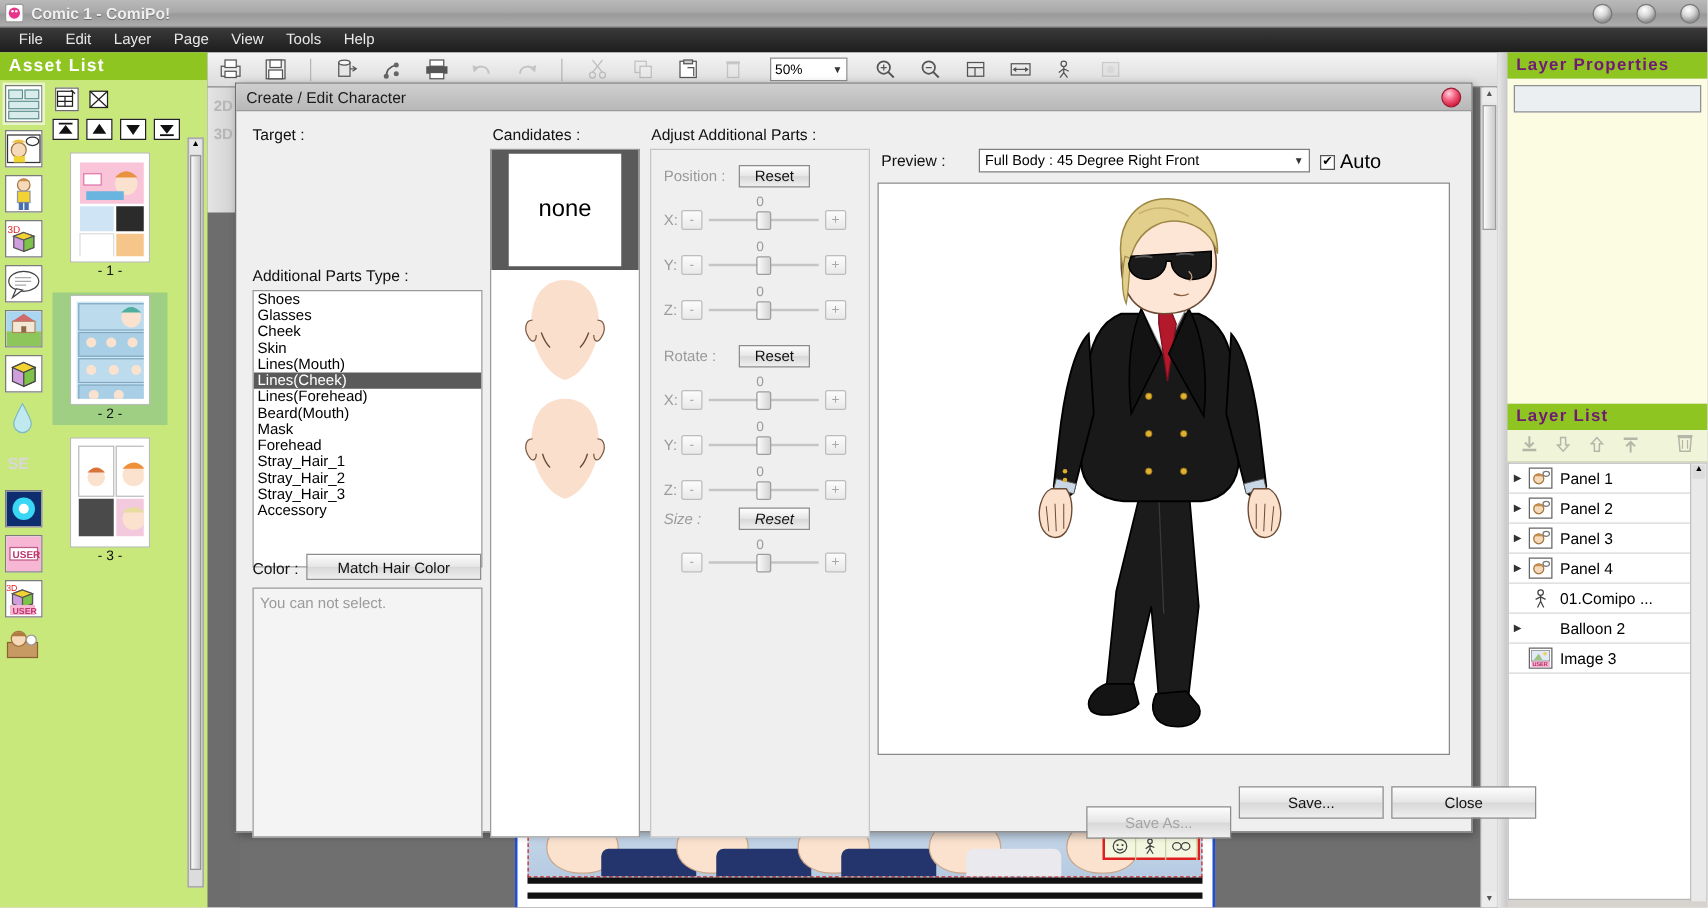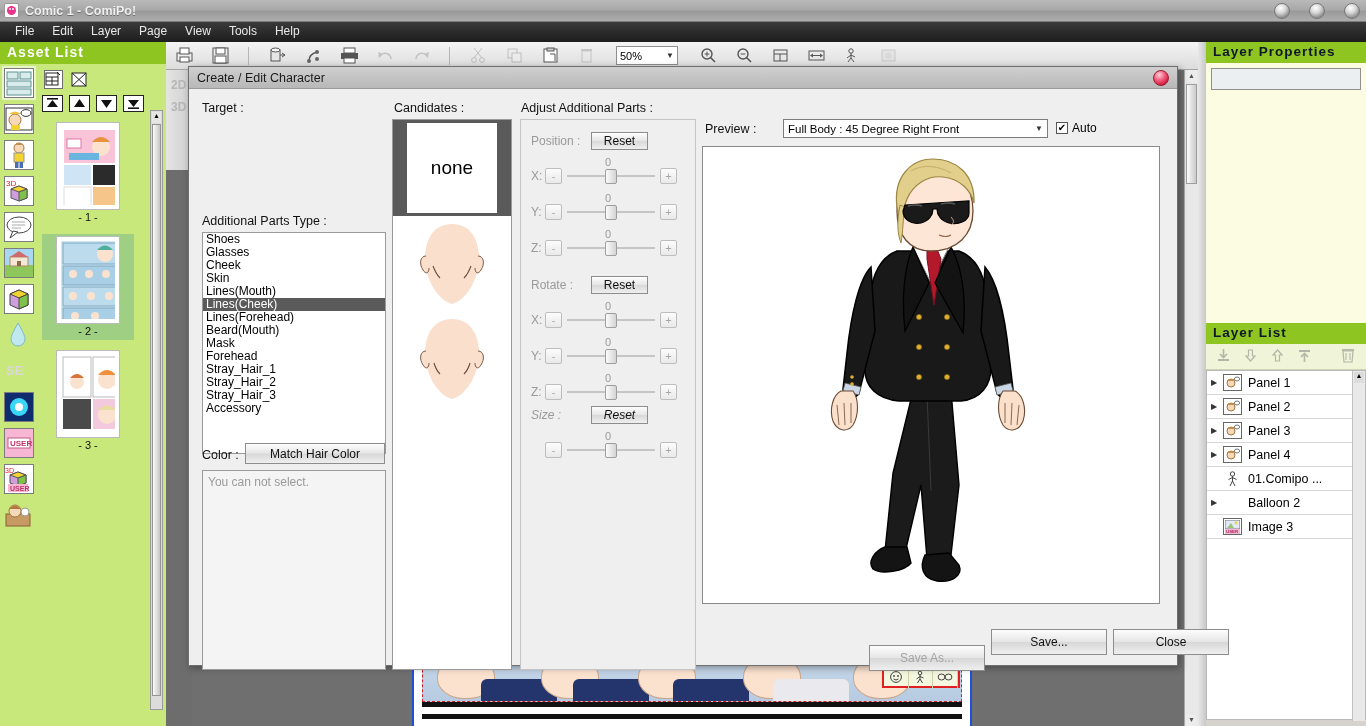--- a/index.html
+++ b/index.html
@@ -163,21 +163,21 @@
   #rightdock{
     position:absolute; left:1198px; top:42px; width:168px; height:684px;
     background:#d6d3ce;
   }
   #dockgrip{
     position:absolute;left:0;top:0;width:8px;height:684px;
     background:linear-gradient(to right,#e8e8e8,#c8c8c8);
   }
   .dockpanel{ position:absolute; left:8px; width:160px; }
   .dockhead{
-    height:21px;background:#8ec520;color:#0f172a;font-weight:bold;font-size:13.5px;
+    height:21px;background:#8ec520;color:#701a75;font-weight:bold;font-size:13.5px;
     letter-spacing:1px;padding:2px 0 0 7px;
   }
   #layerprops{ top:0; height:281px; }
   #layerprops .body{ height:260px; background:#fcfce3; padding:5px;}
   #layerprops .lpfield{
     height:22px;background:#eceff1;border:1px solid #909090;
   }
   #layerlist{ top:281px; height:403px; }
   #layerlist .ltoolbar{
     height:26px;background:#f0f4d8;display:flex;align-items:center;gap:12px;padding-left:10px;
@@ -988,21 +988,21 @@
       </div>
     </div>
 
     <div style="position:absolute;left:516px;top:33px;" class="secLabel">Preview :</div>
     <div style="position:absolute;left:594px;top:30px;width:265px;height:19px;border:1px solid #7c7c7c;background:#fff;display:flex;align-items:center;padding:0 4px;font-size:11.5px;">
       <span style="flex:1;">Full Body : 45 Degree Right Front</span>
       <span style="font-size:8px;color:#333;">▼</span>
     </div>
     <div style="position:absolute;left:867px;top:32px;display:flex;align-items:center;gap:4px;">
       <span style="width:12px;height:12px;border:1px solid #555;background:#fff;display:flex;align-items:center;justify-content:center;font-size:10px;line-height:10px;">✔</span>
-      <span style="font-size:12px;">Auto</span>
+      <span style="font-size:16px;">Auto</span>
     </div>
 
     <div style="position:absolute;left:513px;top:57px;width:458px;height:458px;background:#fff;border:1px solid #8a8a8a;overflow:hidden;">
       <svg id="charSVG" width="260" height="452" viewBox="0 0 260 452">
 
         <path d="M112 236 L150 236 L158 330 L150 400 L126 404 L120 330 L104 398 L84 396 L92 318 Z" fill="#1b1b1b" stroke="#000" stroke-width="1.4"></path>
         <path d="M126 240 L130 336" stroke="#3a3a3a" stroke-width="1"></path>
 
         <path d="M84 392 C74 396 66 406 72 414 C80 420 104 416 110 408 L106 392 Z" fill="#141414" stroke="#000" stroke-width="1.4"></path>
         <path d="M124 400 C118 412 122 424 136 426 C152 428 162 420 158 410 L148 398 Z" fill="#141414" stroke="#000" stroke-width="1.4"></path>

